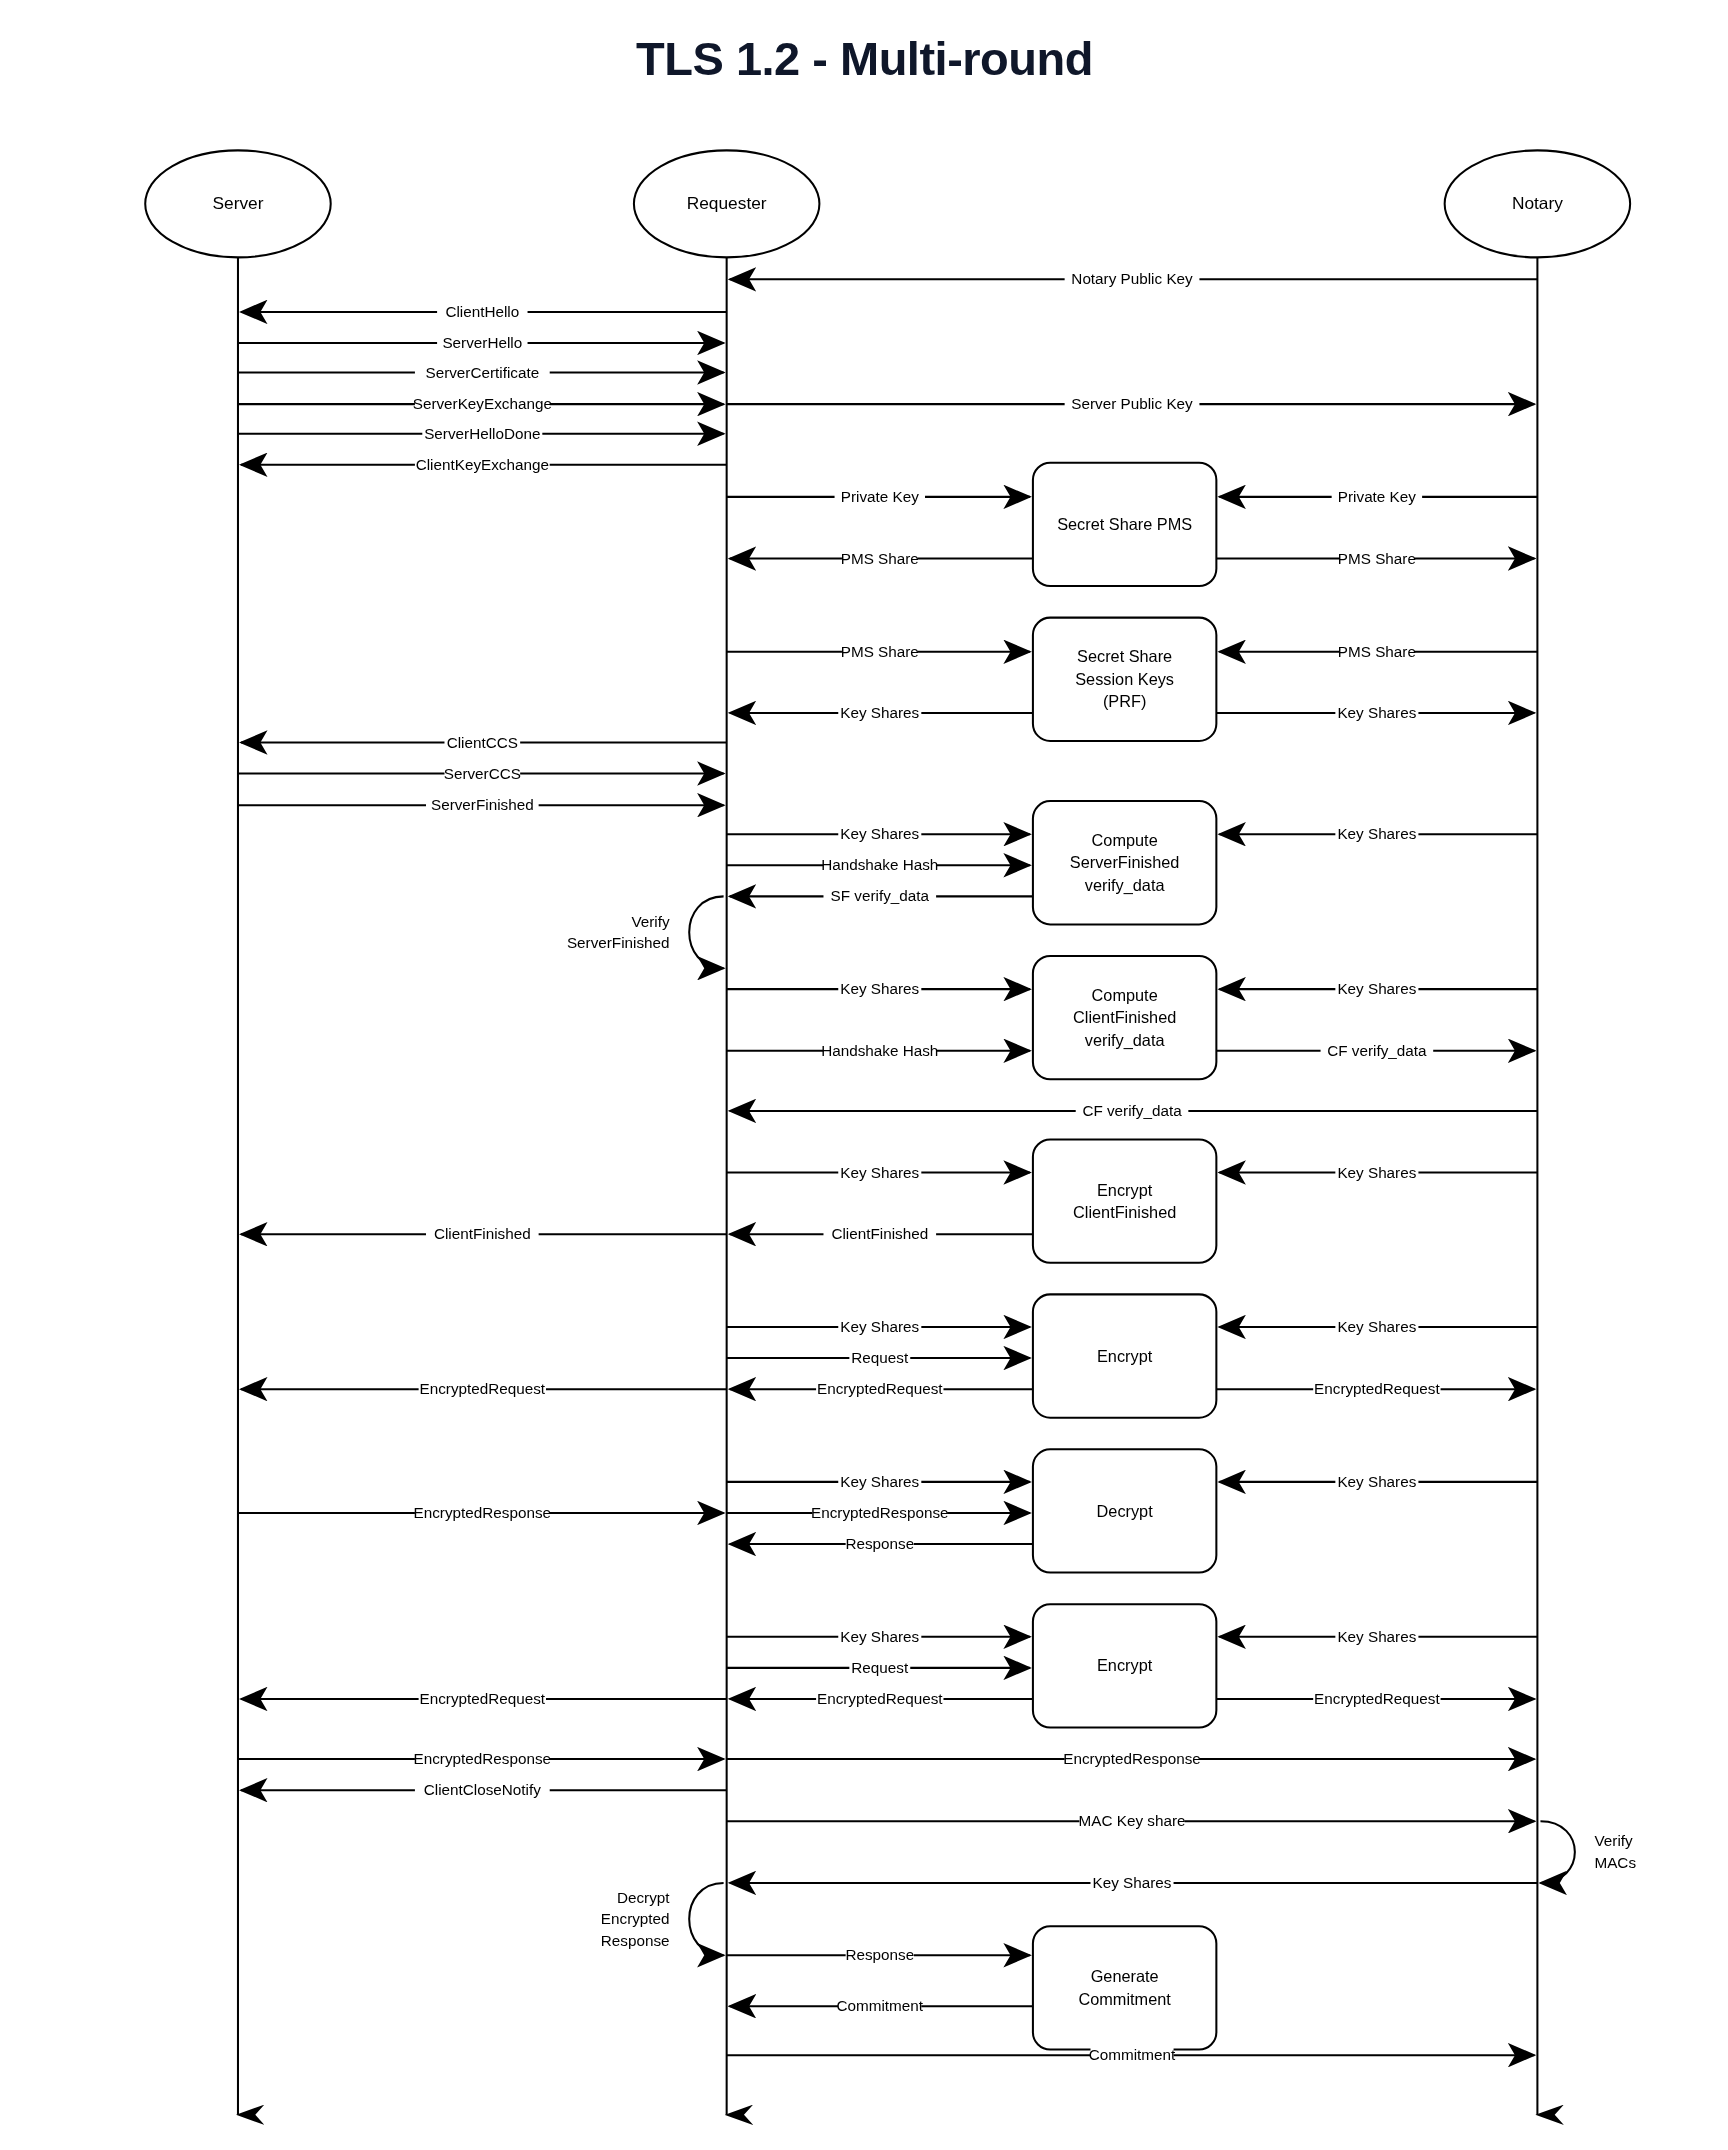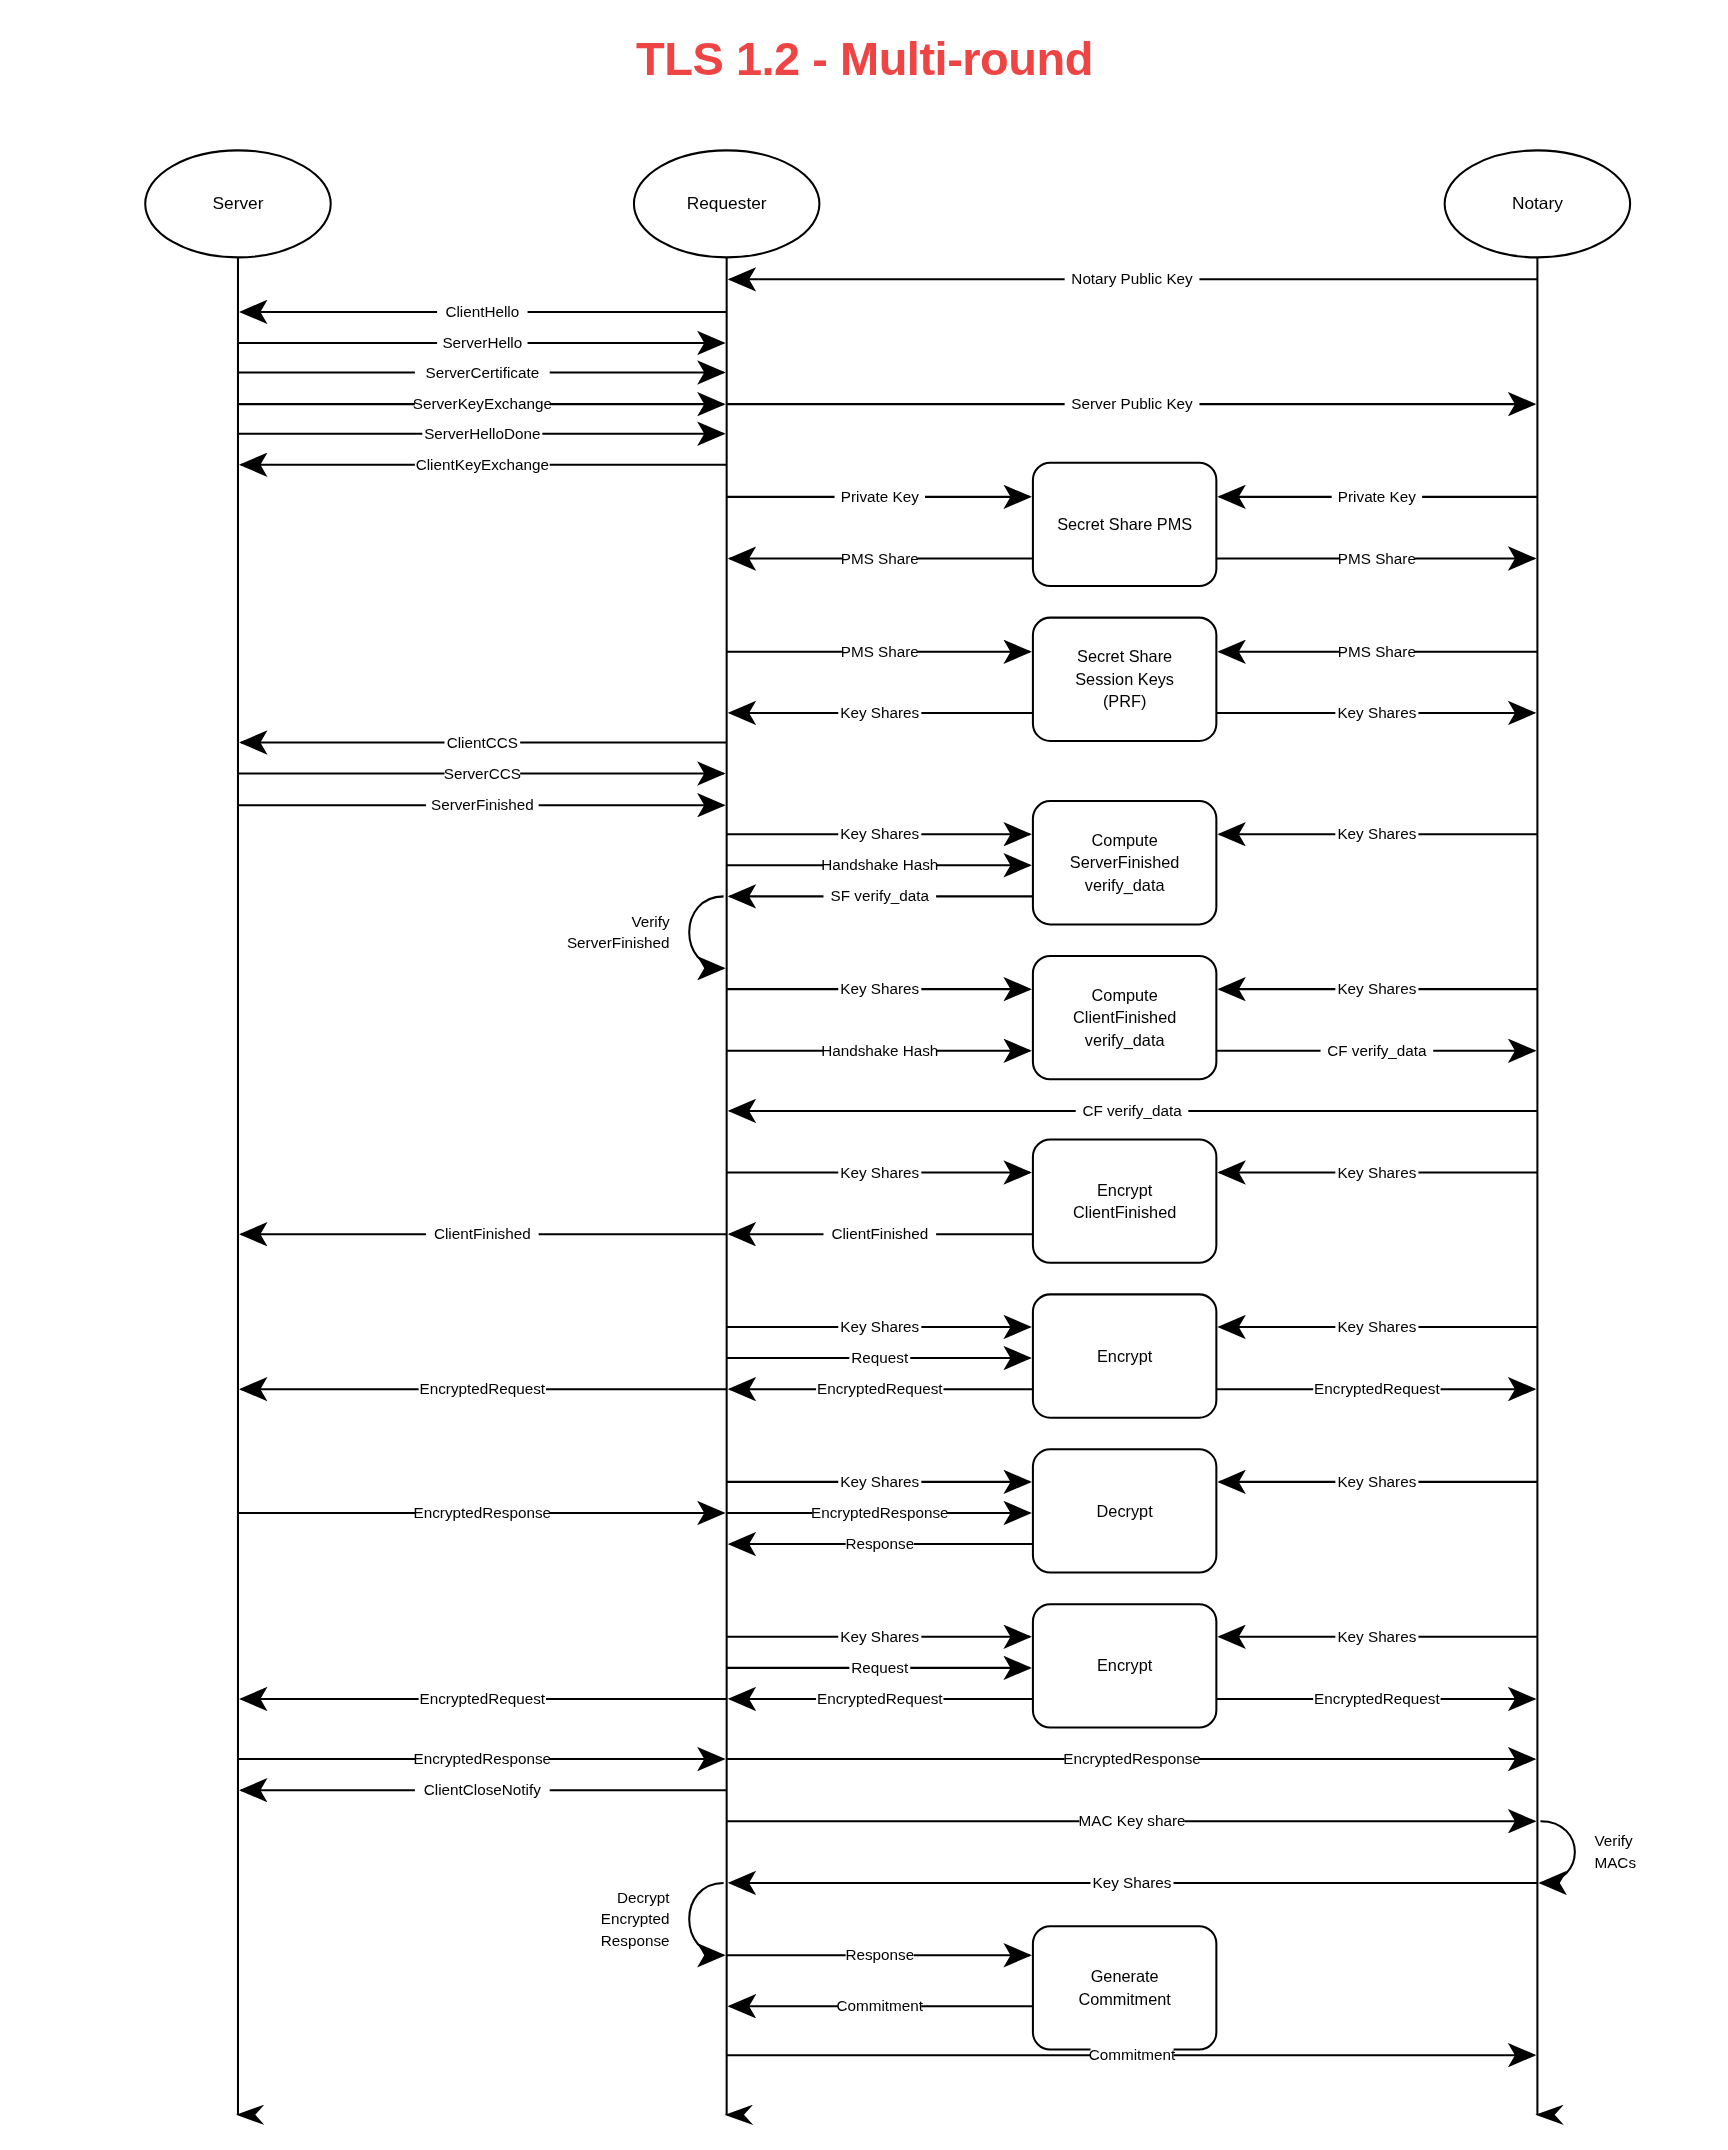--- a/index.html
+++ b/index.html
@@ -1,20 +1,20 @@
 <!DOCTYPE html>
 <html style="font-size:8.2px"><head>
 <meta charset="utf-8">
 <style>
   html,body{margin:0;padding:0;background:#ffffff;}
   body{font-family:"Liberation Sans", sans-serif;}
   #stage{position:relative;width:1729px;height:2151px;background:#fff;overflow:hidden;}
   #diagram-title{
     position:absolute;left:0;top:31px;width:1729px;text-align:center;
-    font-size:47px;font-weight:bold;color:#ef4444;letter-spacing:-0.5px;
+    font-size:47px;font-weight:bold;color:#0f172a;letter-spacing:-0.5px;
     font-family:"Liberation Sans", sans-serif;
   }
   svg#seq{position:absolute;left:0;top:0;width:1729px;height:2151px;}
   .lifeline{stroke:#000;stroke-width:4;fill:none;}
   .actor-ellipse{stroke:#000;stroke-width:4;fill:#ffffff;}
   .actor-label{font-family:"Liberation Sans",sans-serif;font-size:34px;fill:#000;text-anchor:middle;dominant-baseline:middle;}
   .msg-line{stroke:#000;stroke-width:4;fill:none;}
   .msg-label{font-family:"Liberation Sans",sans-serif;font-size:30px;fill:#000;text-anchor:middle;}
   .box-rect{stroke:#000;stroke-width:4;fill:#ffffff;}
   .box-label{font-family:"Liberation Sans",sans-serif;font-size:32px;fill:#000;text-anchor:middle;}

